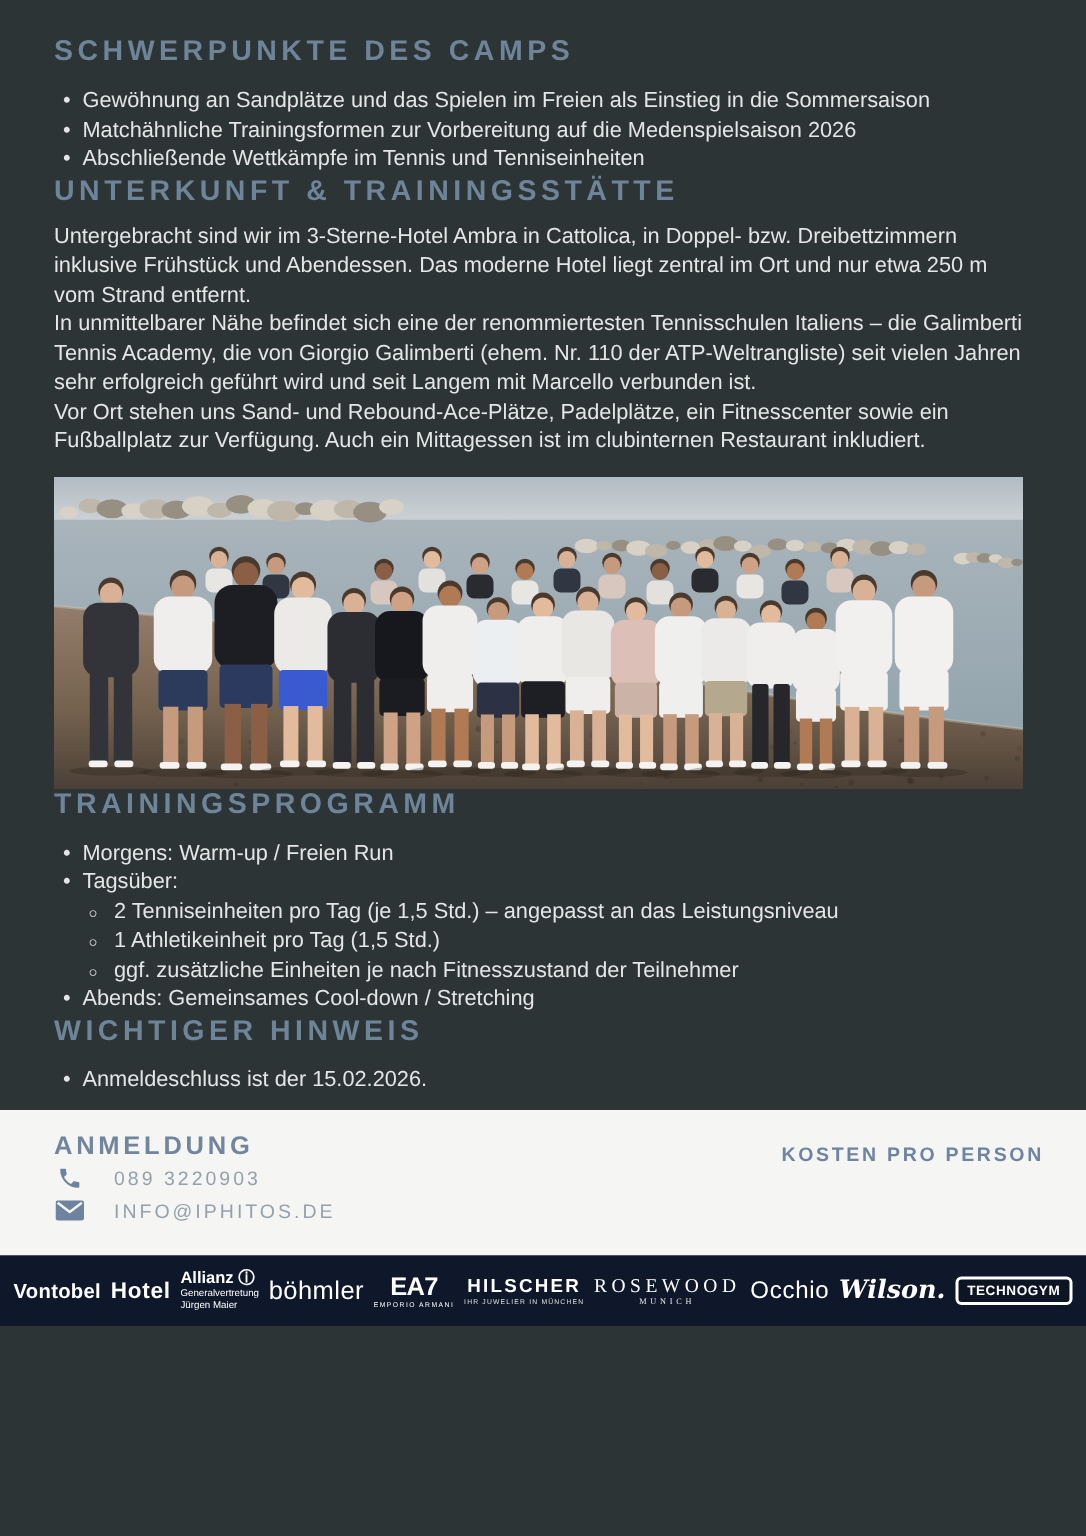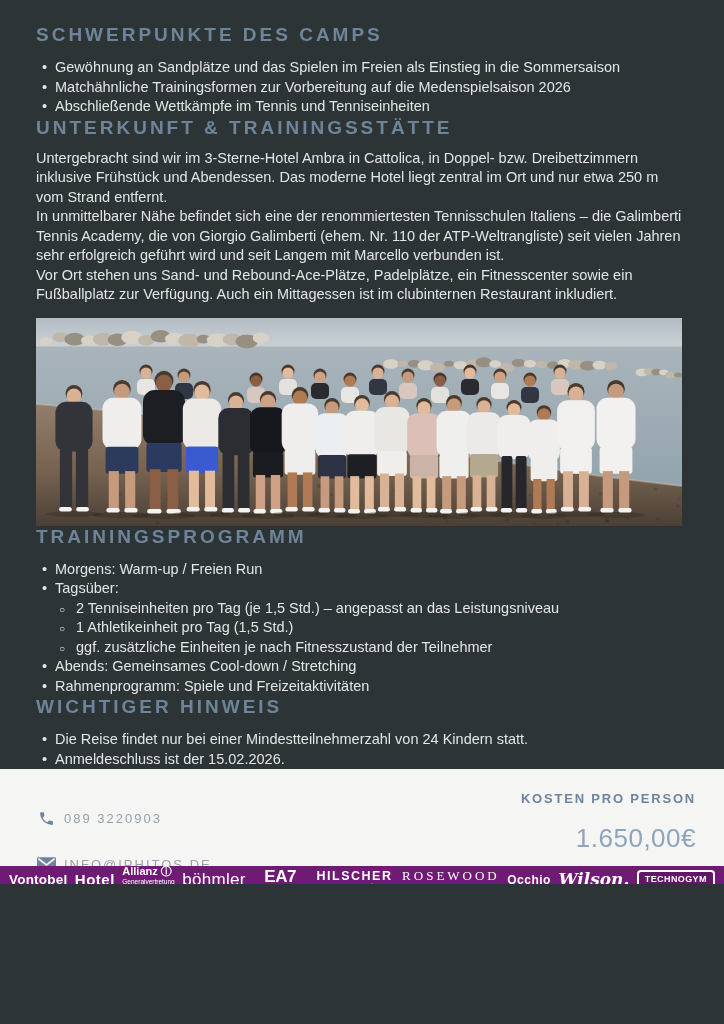--- a/index.html
+++ b/index.html
@@ -20,44 +20,44 @@
   ul.sub>li::before{content:"○";position:absolute;left:4px;top:1px;font-size:10px}
 
   .para{margin:10px 0 0;color:#e4e5e5;font-size:14.5px;line-height:19.5px}
   .para p{margin:0}
 
   .photo{margin-top:13px;width:646px;height:208px;background:#8fa1ab;position:relative}
   .photo svg{display:block}
 
   footer.reg{height:97px;background:#f5f5f3;display:flex;justify-content:space-between;padding:14px 28px 0 36px}
   .reg h2{color:#71869e;font-size:17px;font-weight:700;letter-spacing:2.5px;margin:0}
-  .c-row{display:flex;align-items:center;gap:8px;margin-top:24px;height:22px}
+  .c-row{display:flex;align-items:center;gap:20px;margin-top:0;height:22px}
   .c-row .ic{width:20px;display:flex;justify-content:center}
   .c-row .txt{color:#94a1ad;font-size:13px;letter-spacing:2px}
   .cost{text-align:right}
   .cost .lbl{color:#6e84a0;font-size:13px;font-weight:700;letter-spacing:1.8px;margin-top:8px}
   .cost .val{color:#8ea4bb;font-size:26px;margin-top:17px;letter-spacing:.5px}
 
-  .bar{height:47px;background:#701a75;display:flex;align-items:center;justify-content:space-between;padding:0 9px;color:#fff;gap:4px}
+  .bar{height:47px;background:#0f172a;display:flex;align-items:center;justify-content:space-between;padding:0 9px;color:#fff;gap:4px}
   .logo{display:flex;flex-direction:column;align-items:center;line-height:1;white-space:nowrap}
   .lg-vontobel{font-size:13.5px;font-weight:700;letter-spacing:.2px}
   .lg-joyn{font-size:15px;font-weight:800;letter-spacing:.5px}
   .lg-allianz .l1{font-size:11px;font-weight:700}
   .lg-allianz .l2{font-size:6.5px;margin-top:2px}
   .lg-allianz .l3{font-size:6.5px;margin-top:1.5px}
   .lg-allianz{align-items:flex-start}
   .lg-boehmler{font-size:17px;font-weight:400;letter-spacing:.3px}
   .lg-ea7 .l1{font-size:17px;font-weight:800;letter-spacing:-.5px}
   .lg-ea7 .l2{font-size:4.5px;letter-spacing:1px;margin-top:1.5px}
   .lg-hilscher .l1{font-size:12.5px;font-weight:700;letter-spacing:1.5px}
   .lg-hilscher .l2{font-size:4.5px;letter-spacing:.8px;margin-top:2px;opacity:.85}
   .lg-rosewood{font-family:"Liberation Serif",serif}
   .lg-rosewood .l1{font-size:13px;letter-spacing:3px}
   .lg-rosewood .l2{font-size:5.5px;letter-spacing:2.5px;margin-top:2.5px;opacity:.9}
-  .lg-occhio{font-size:12px;font-weight:700;letter-spacing:.5px}
+  .lg-occhio{font-size:16px;font-weight:400;letter-spacing:.5px}
   .lg-wilson{font-family:"DejaVu Serif",serif;font-style:italic;font-weight:700;font-size:17px}
   .lg-technogym{font-size:9px;font-weight:700;letter-spacing:.4px;border:2px solid #fff;border-radius:4px;padding:3px 6px;background:rgba(0,0,0,.12)}
 </style>
 </head>
 <body>
 
 <div class="page">
   <div class="content">
 
     <h2 class="sec">SCHWERPUNKTE DES CAMPS</h2>
@@ -390,53 +390,51 @@
       <li>Morgens: Warm-up / Freien Run</li>
       <li>
         <span>Tagsüber:</span>
         <ul class="sub">
           <li>2 Tenniseinheiten pro Tag (je 1,5 Std.) – angepasst an das Leistungsniveau</li>
           <li>1 Athletikeinheit pro Tag (1,5 Std.)</li>
           <li>ggf. zusätzliche Einheiten je nach Fitnesszustand der Teilnehmer</li>
         </ul>
       </li>
       <li>Abends: Gemeinsames Cool-down / Stretching</li>
-      <li>Rahmenprogramm: Spiele und Freizeitaktivitäten</li>
     </ul>
 
     <h2 class="sec mt-sec2">WICHTIGER HINWEIS</h2>
     <ul class="b">
-      <li>Die Reise findet nur bei einer Mindestteilnehmerzahl von 24 Kindern statt.</li>
       <li>Anmeldeschluss ist der 15.02.2026.</li>
     </ul>
   </div>
 
   <footer class="reg">
     <div>
+      <h2>ANMELDUNG</h2>
       <div class="c-row">
         <span class="ic">
           <svg width="17" height="17" viewBox="0 0 24 24">
               <path fill="#6d83a0" d="M6.62 10.79c1.44 2.83 3.76 5.14 6.59 6.59l2.2-2.21c.27-.27.67-.36 1.02-.24 1.12.37 2.33.57 3.57.57.55 0 1 .45 1 1V20c0 .55-.45 1-1 1-9.39 0-17-7.61-17-17 0-.55.45-1 1-1h3.5c.55 0 1 .45 1 1 0 1.25.2 2.45.57 3.57.11.35.03.74-.25 1.02l-2.2 2.2z"></path>
             </svg>
         </span>
         <span class="txt">089 3220903</span>
       </div>
       <div class="c-row">
         <span class="ic">
           <svg width="19" height="14" viewBox="0 0 20 14">
               <rect x="0" y="0" width="20" height="14" rx="1.5" fill="#6d83a0"></rect>
               <polyline points="1.5,1.5 10,8 18.5,1.5" fill="none" stroke="#f5f5f3" stroke-width="1.8"></polyline>
             </svg>
         </span>
         <span class="txt">INFO@IPHITOS.DE</span>
       </div>
     </div>
     <div class="cost">
       <div class="lbl">KOSTEN PRO PERSON</div>
-      <div class="val">1.650,00€</div>
     </div>
   </footer>
 
   <div class="bar">
     <span class="logo lg-vontobel">Vontobel</span>
     <span class="logo lg-joyn">Hotel</span>
     <span class="logo lg-allianz">
       <span class="l1">Allianz ⓘ</span>
       <span class="l2">Generalvertretung</span>
       <span class="l3">Jürgen Maier</span>

